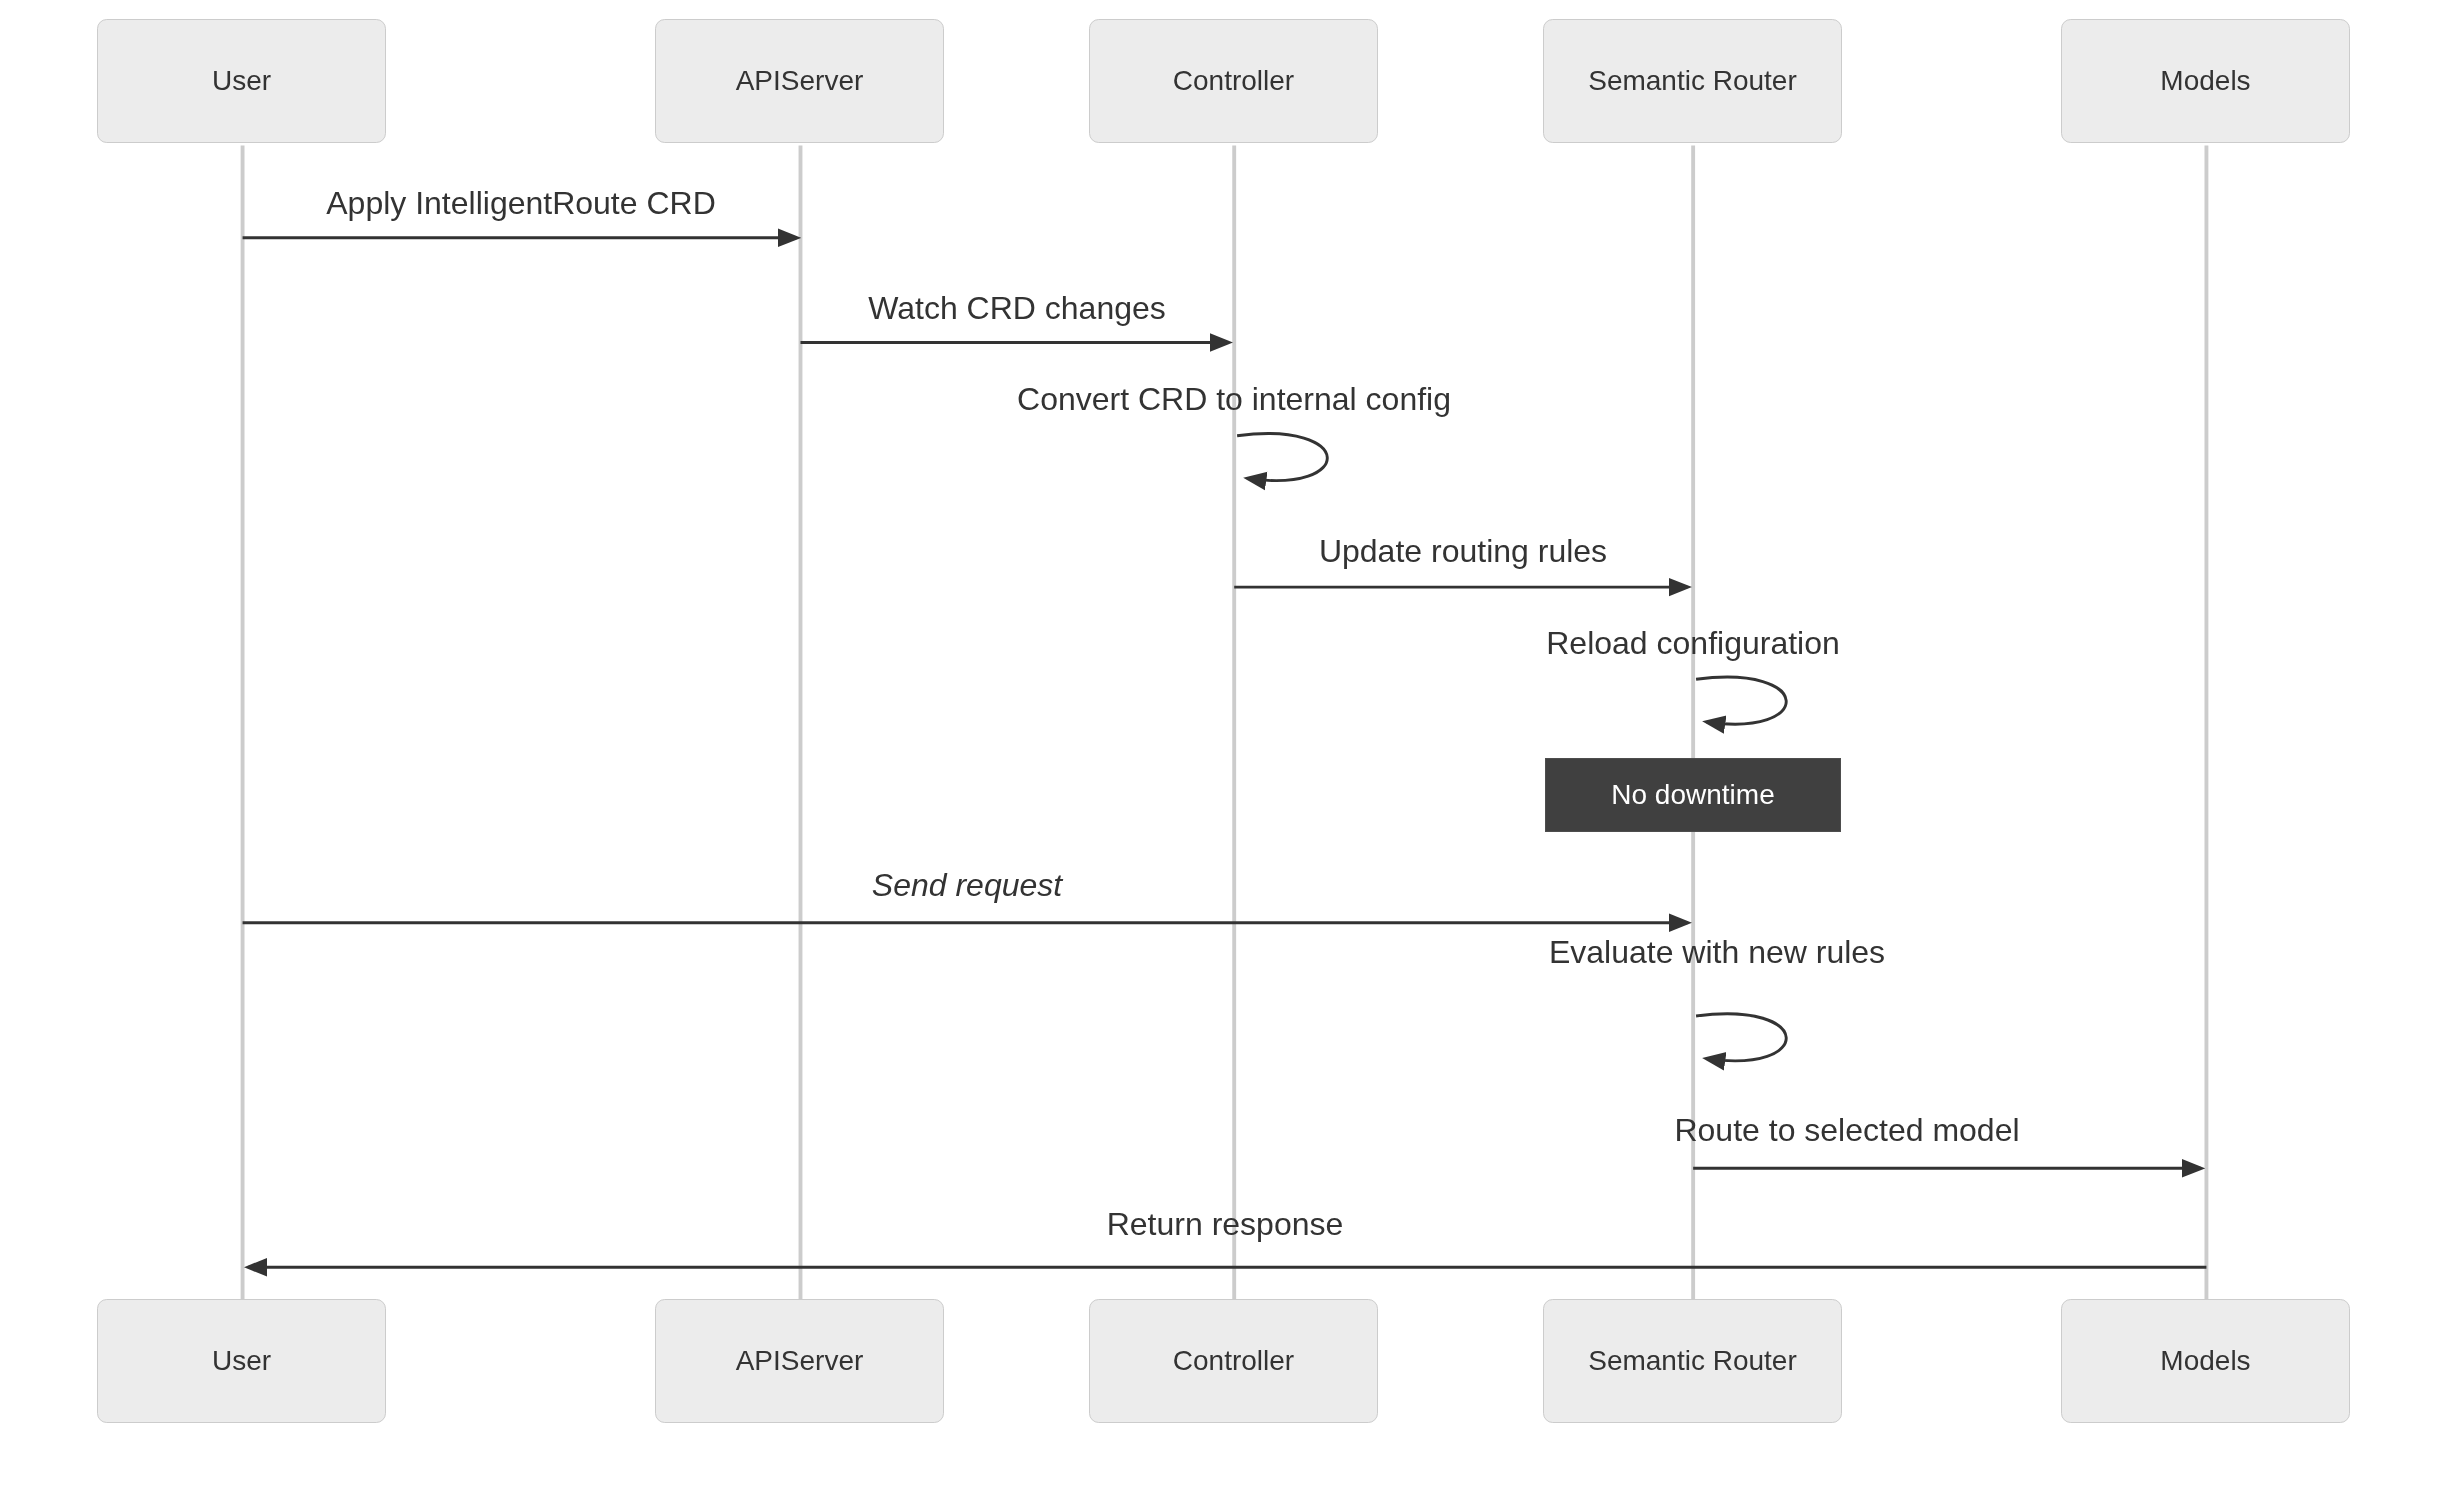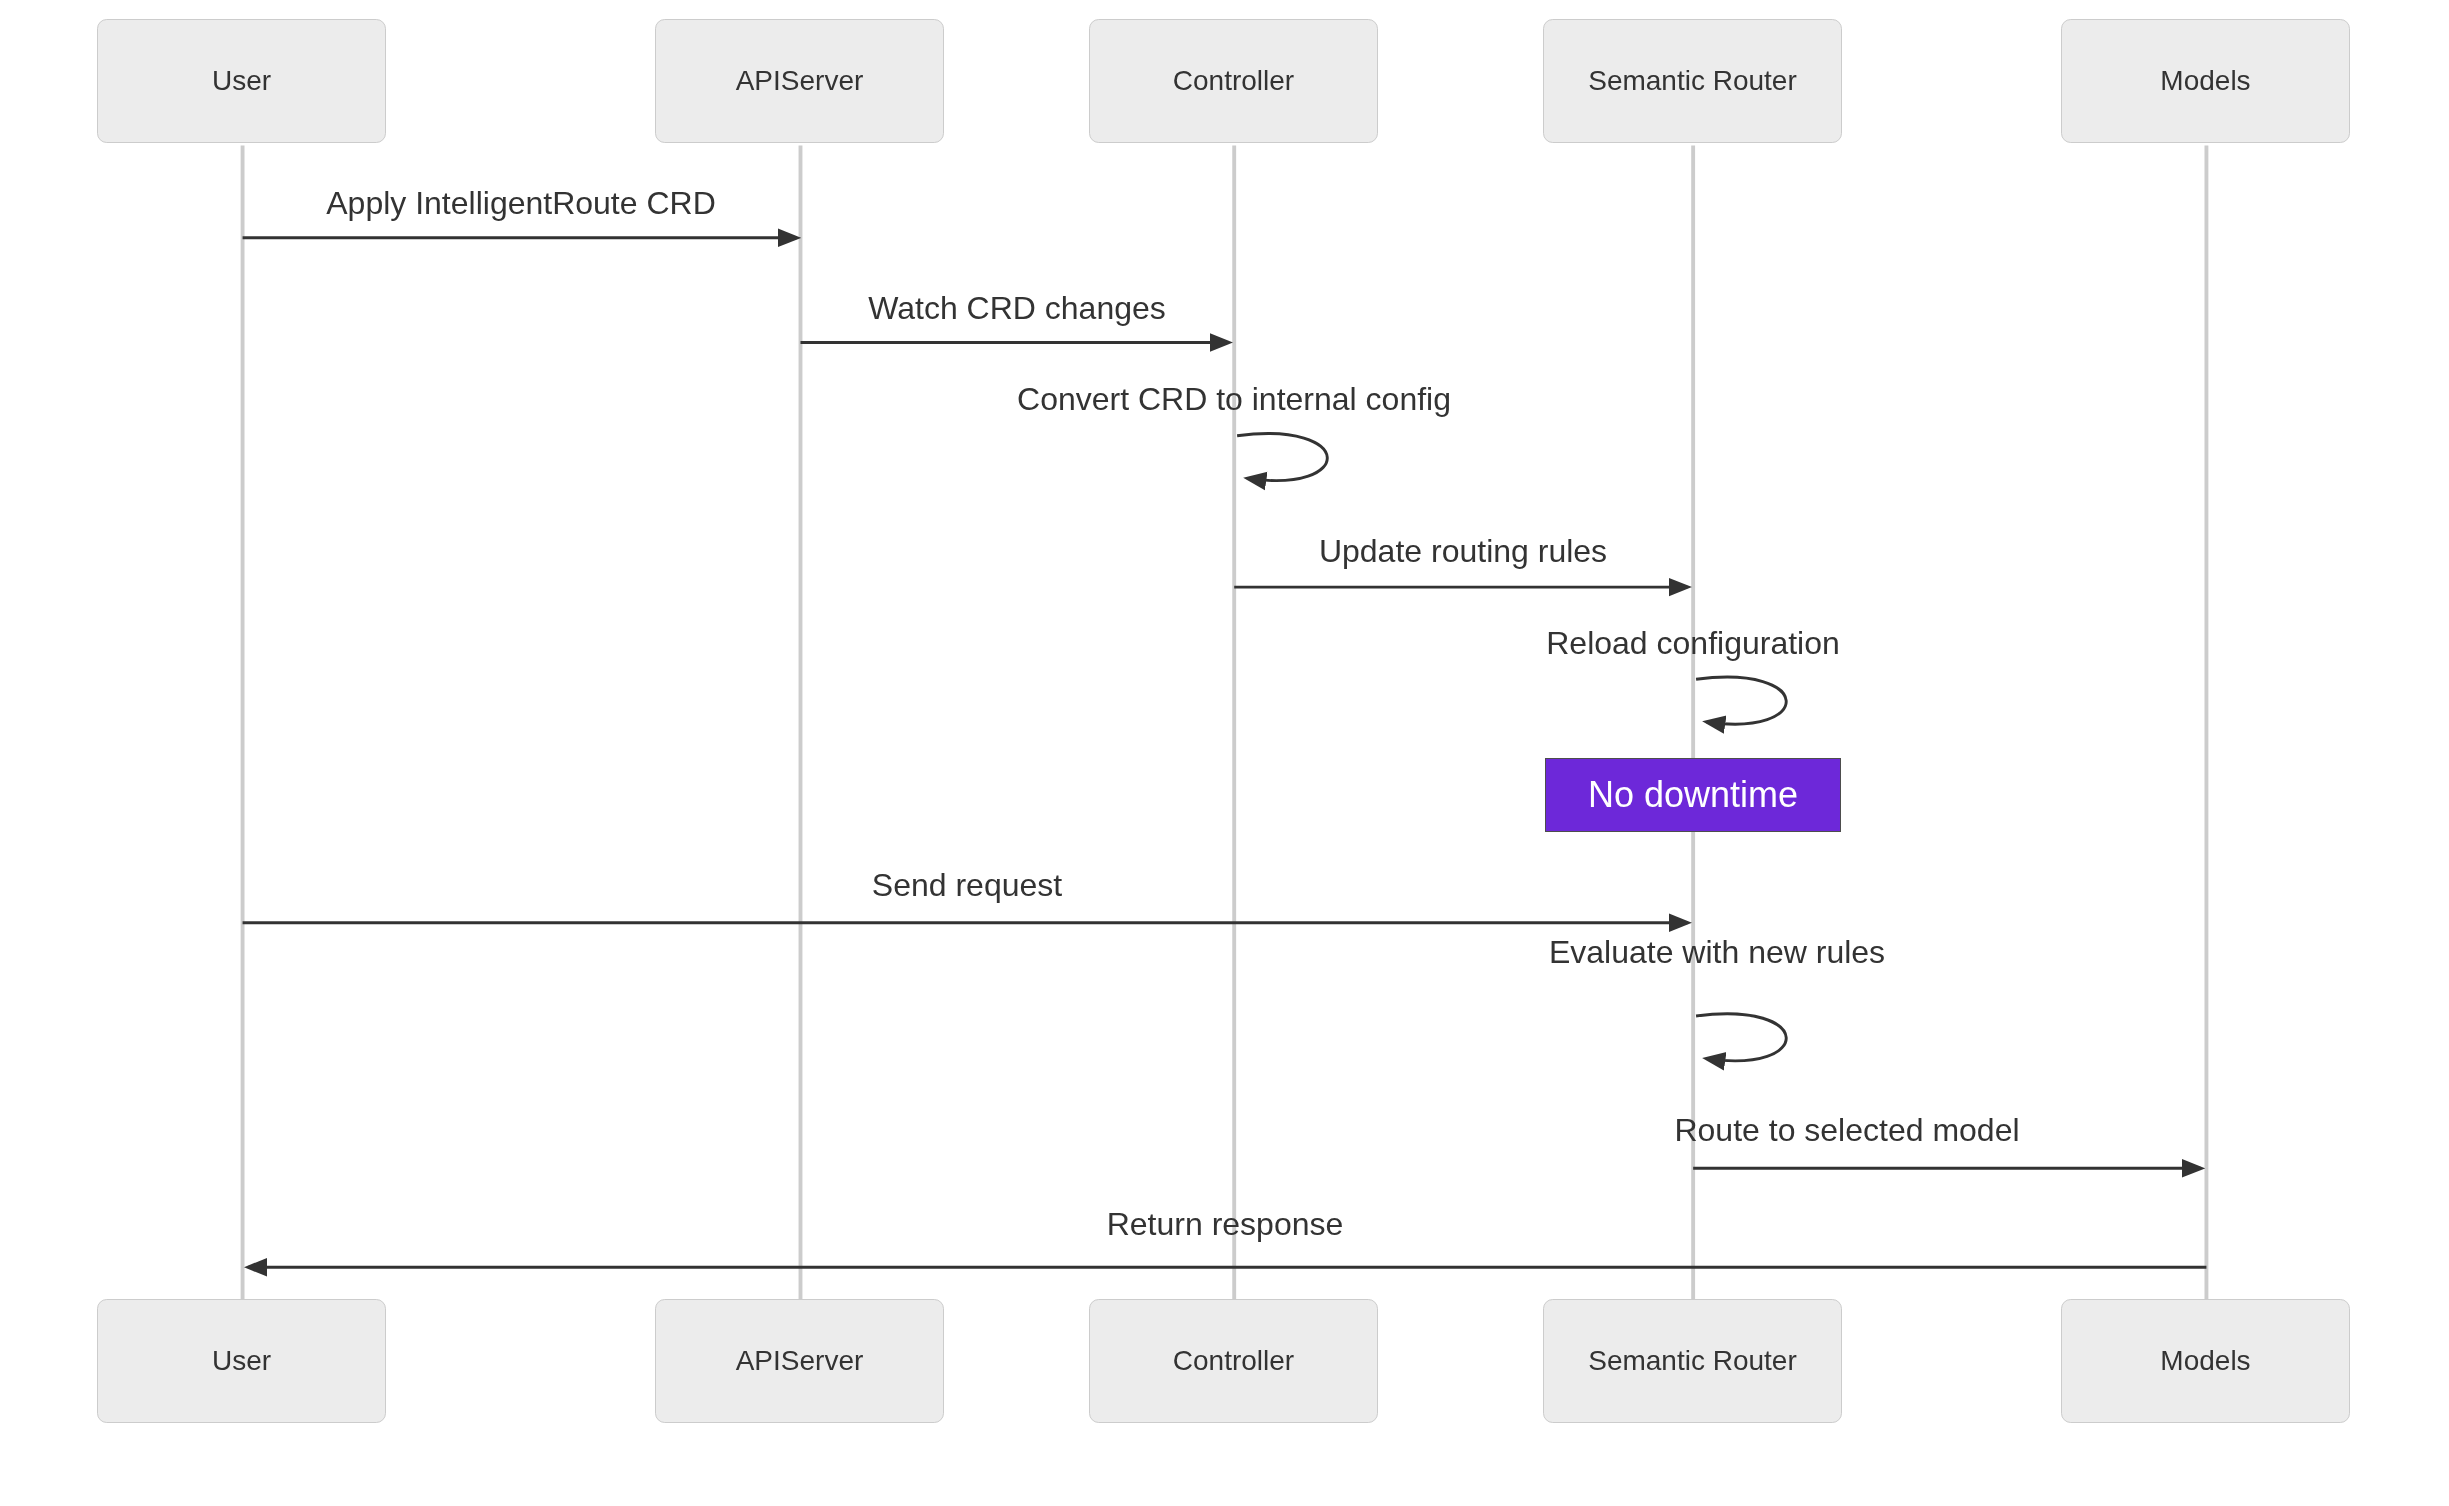--- a/index.html
+++ b/index.html
@@ -44,27 +44,27 @@
     height: 39px;
     color: #333333;
     text-align: center;
   }
   .note {
     position: absolute;
     left: 1545px;
     top: 758px;
     width: 296px;
     height: 74px;
-    background: #6d28d9;
+    background: #404040;
     border: 1.9px solid #4d4d4d;
     box-sizing: border-box;
     display: flex;
     align-items: center;
     justify-content: center;
-    font-size: 36px;
+    font-size: 28px;
     color: #ffffff;
   }
 </style>
 </head>
 <body>
 
 <div class="stage">
 
   <svg class="canvas" viewBox="0 0 2524 1552" aria-hidden="true">
     <defs>
@@ -101,21 +101,21 @@
   <div class="actor" style="left:655px;  top:1299px; width:287px;">APIServer</div>
   <div class="actor" style="left:1089px; top:1299px; width:287px;">Controller</div>
   <div class="actor" style="left:1543px; top:1299px; width:297px;">Semantic Router</div>
   <div class="actor" style="left:2061px; top:1299px; width:287px;">Models</div>
 
   <div class="msg" style="left:521px;  top:184px;">Apply IntelligentRoute CRD</div>
   <div class="msg" style="left:1017px; top:289px;">Watch CRD changes</div>
   <div class="msg" style="left:1234px; top:380px;">Convert CRD to internal config</div>
   <div class="msg" style="left:1463px; top:532px;">Update routing rules</div>
   <div class="msg" style="left:1693px; top:624px;">Reload configuration</div>
-  <div class="msg" style="left:967px;  top:866px;">Send request</div>
+  <div class="msg" style="left:967px;  top:866px;font-style:italic;">Send request</div>
   <div class="msg" style="left:1693px; top:933px;margin-left:24px;">Evaluate with new rules</div>
   <div class="msg" style="left:1847px; top:1111px;">Route to selected model</div>
   <div class="msg" style="left:1225px; top:1205px;">Return response</div>
 
   <div class="note">No downtime</div>
 
 </div>
 
 
 </body></html>

